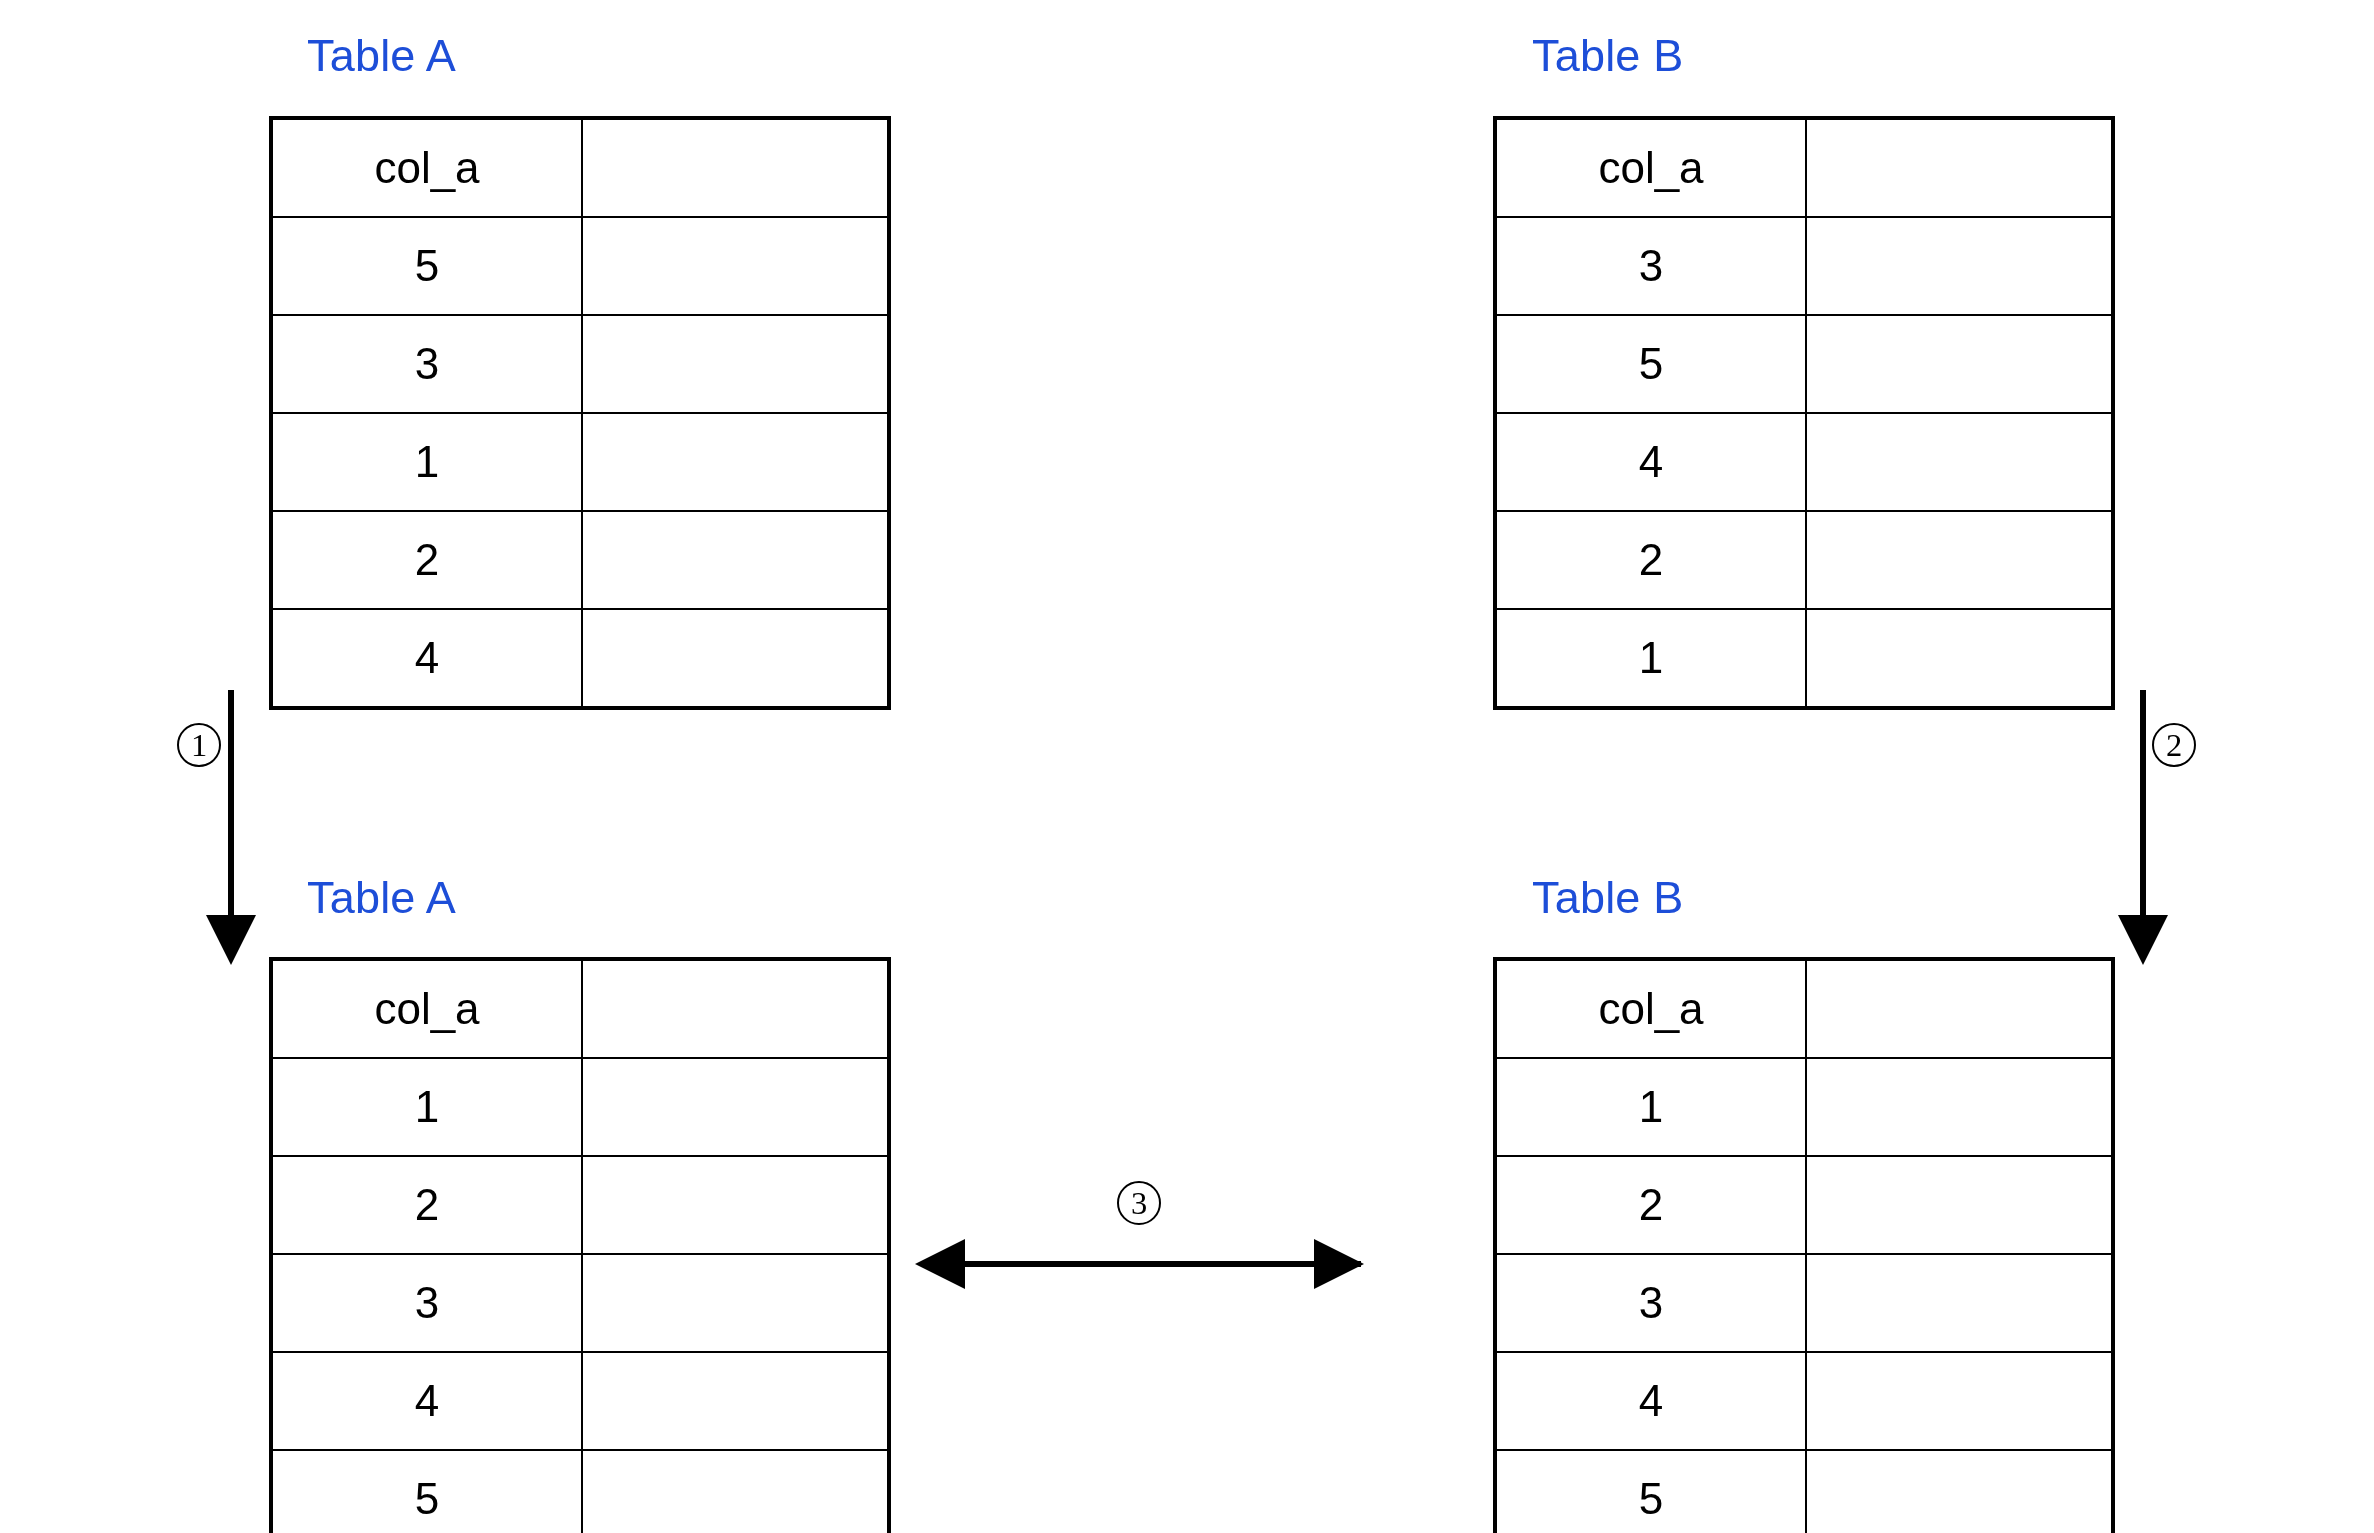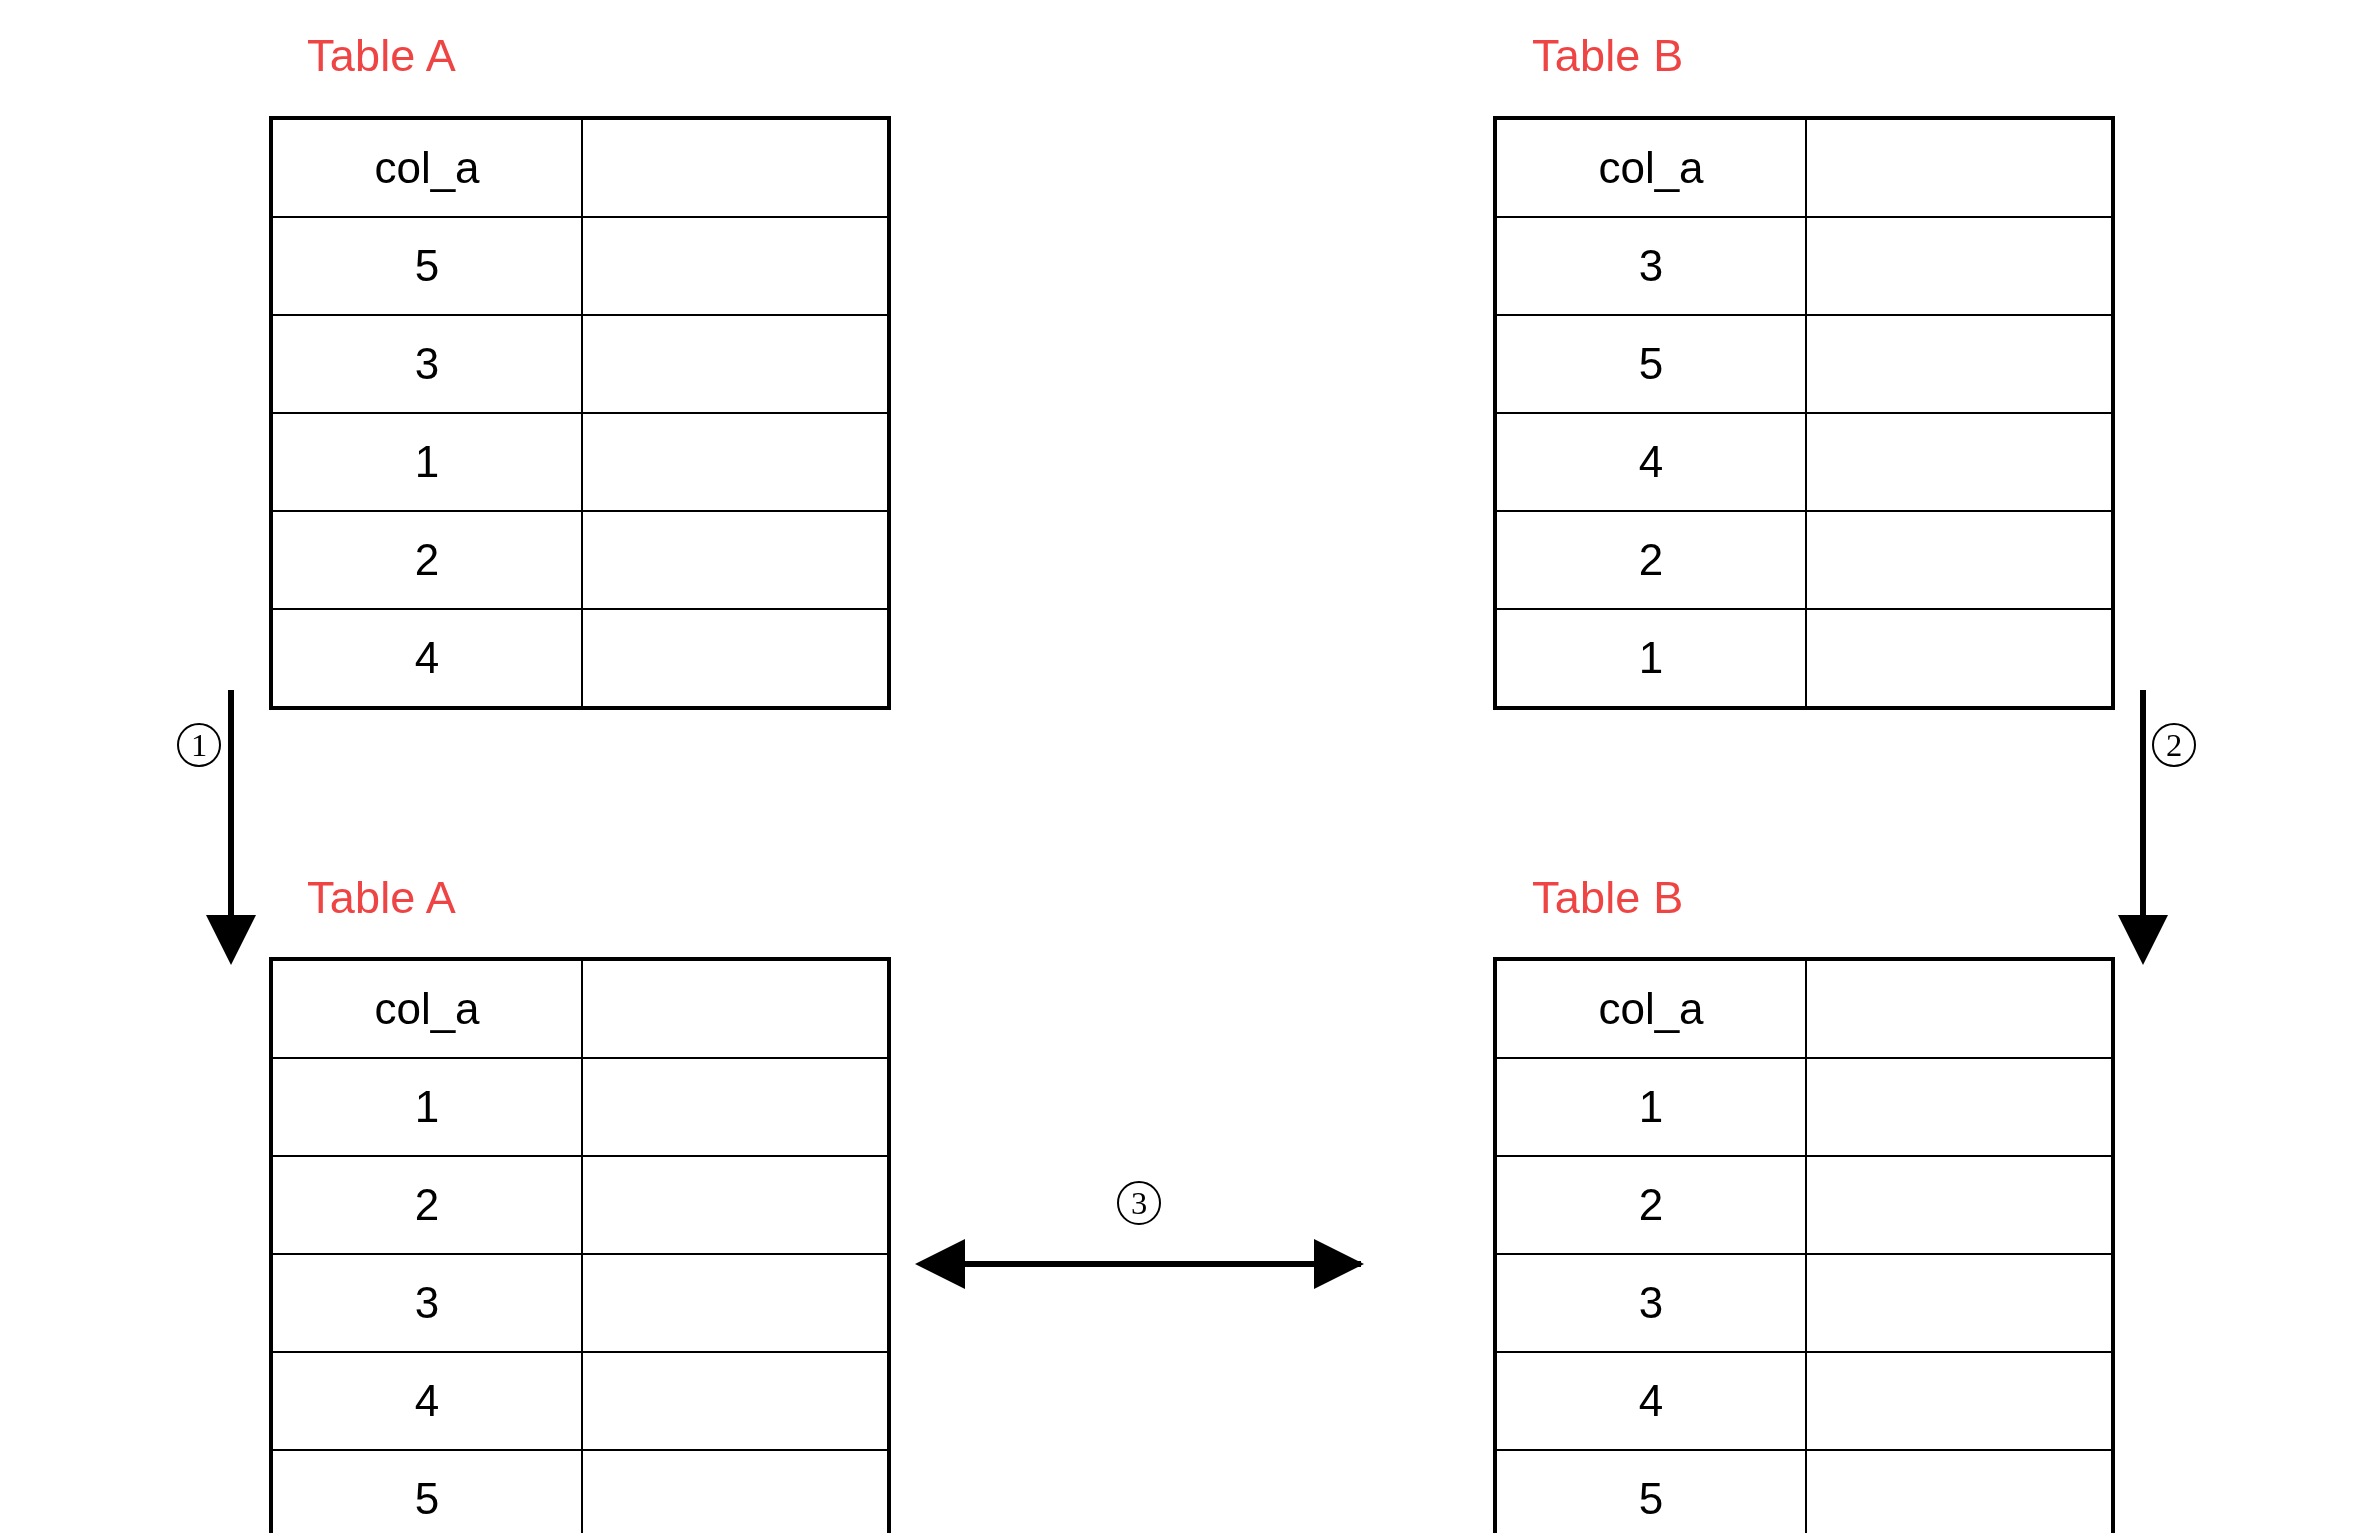--- a/index.html
+++ b/index.html
@@ -22,21 +22,21 @@
   
   .table-block {
     position: absolute;
   }
   .table-title {
     position: absolute;
     font-size: 45px;
     line-height: 1;
     letter-spacing: 0.2px;
     white-space: nowrap;
-    color: #ef4444;
+    color: #1d4ed8;
   }
   .grid-table {
     position: absolute;
     border-collapse: collapse;
     table-layout: fixed;
     border: 4.8px solid #000;
   }
   .grid-table td {
     border: 2.9px solid #000;
     height: 96px;

